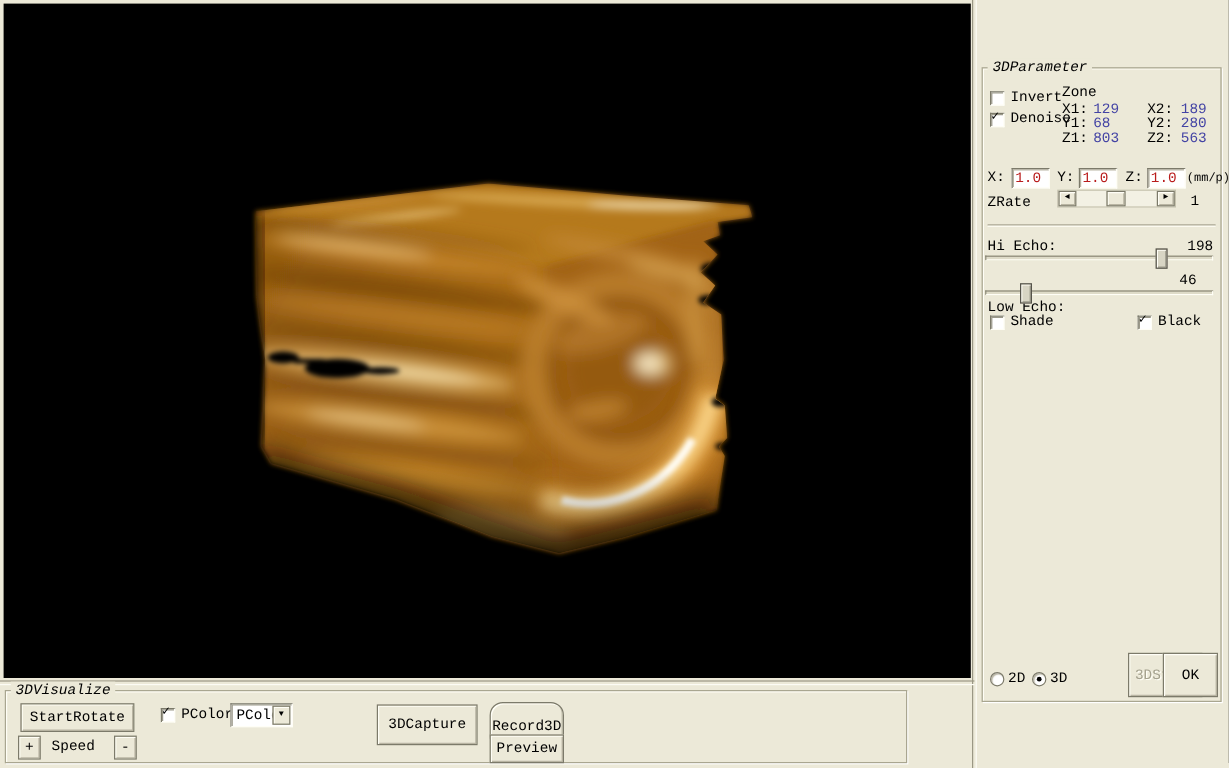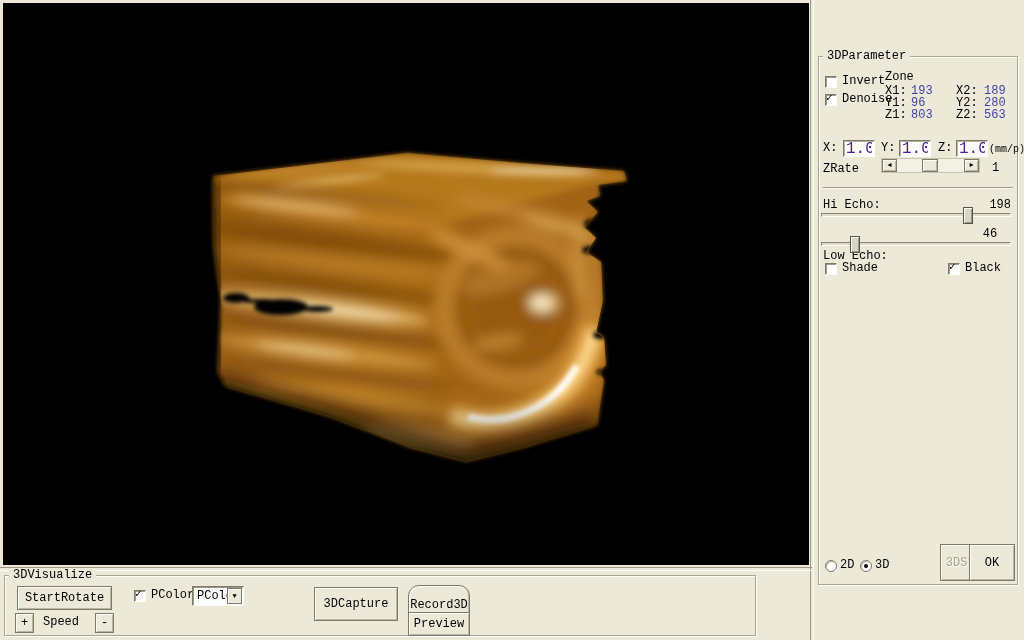--- a/index.html
+++ b/index.html
@@ -17,37 +17,37 @@
   
   .vdiv{left:810px;top:0;width:2px;height:640px;border-left:1px solid #9a9784;border-right:1px solid #fdfcf5;}
   .hdiv{left:0;top:567px;width:812px;height:2px;border-top:1px solid #9a9784;border-bottom:1px solid #fdfcf5;}
   
   .group{
     border:1px solid #a9a690;
     box-shadow:1px 1px 0 #ffffff, inset 1px 1px 0 #fffef6;
   }
   .group > .gtitle{
     position:absolute;top:-8px;left:4px;background:#ece9d8;padding:0 4px;
-    font-size:12px;line-height:14px;white-space:nowrap;
+    font-size:12px;line-height:14px;white-space:nowrap;font-style:italic;
   }
   #gp-param{left:818px;top:56px;width:198px;height:527px;}
   #gp-vis{left:4px;top:575px;width:750px;height:59px;}
   
   .btn{
     background:#ece9d8;border:1px solid #7c7a6a;
     box-shadow:inset 1px 1px 0 #fffef6, inset -1px -1px 0 #b9b5a3;
     text-align:center;font-family:inherit;font-size:12px;color:#000;
     display:flex;align-items:center;justify-content:center;cursor:default;
     box-sizing:border-box;padding:0;
   }
   .btn.disabled{color:#a5a28f;text-shadow:1px 1px 0 #fffef6;}
   .tinput{
     background:#fff;border:1px solid;border-color:#7c7a6a #fffef6 #fffef6 #7c7a6a;
     box-shadow:inset 1px 1px 0 #b9b5a3;
-    font-family:inherit;font-size:16px;color:#4c1d95;padding:1px 2px;box-sizing:border-box;
+    font-family:inherit;font-size:12px;color:#b91c1c;padding:1px 2px;box-sizing:border-box;
   }
   .cb{
     width:12px;height:12px;background:#fff;box-sizing:border-box;
     border:1px solid;border-color:#7c7a6a #fffef6 #fffef6 #7c7a6a;
     box-shadow:inset 1px 1px 0 #9b998a;
   }
   .cb .glyph{display:none;position:absolute;left:0px;top:-3px;font-size:11px;font-weight:bold;line-height:12px;}
   .cb.on .glyph{display:block;}
   .radio{
     width:12px;height:12px;border-radius:50%;background:#fff;box-sizing:border-box;
@@ -206,25 +206,25 @@
 
   <div class="abs cb" style="left:6px;top:19px;"></div>
   <div class="abs lbl" style="left:23px;top:18px;">Invert</div>
   <div class="abs cb on" style="left:6px;top:37px;">
       <span class="glyph">✓</span>
     </div>
   <div class="abs lbl" style="left:23px;top:36px;">Denoise</div>
 
   <div class="abs lbl" style="left:66px;top:14px;">Zone</div>
   <div class="abs lbl" style="left:66px;top:28px;">X1:</div>
-  <div class="abs lbl zoneval" style="left:92px;top:28px;">193</div>
+  <div class="abs lbl zoneval" style="left:92px;top:28px;">129</div>
   <div class="abs lbl" style="left:137px;top:28px;">X2:</div>
   <div class="abs lbl zoneval" style="left:165px;top:28px;">189</div>
   <div class="abs lbl" style="left:66px;top:40px;">Y1:</div>
-  <div class="abs lbl zoneval" style="left:92px;top:40px;">96</div>
+  <div class="abs lbl zoneval" style="left:92px;top:40px;">68</div>
   <div class="abs lbl" style="left:137px;top:40px;">Y2:</div>
   <div class="abs lbl zoneval" style="left:165px;top:40px;">280</div>
   <div class="abs lbl" style="left:66px;top:52px;">Z1:</div>
   <div class="abs lbl zoneval" style="left:92px;top:52px;">803</div>
   <div class="abs lbl" style="left:137px;top:52px;">Z2:</div>
   <div class="abs lbl zoneval" style="left:165px;top:52px;">563</div>
 
   <div class="abs lbl" style="left:4px;top:85px;">X:</div>
   <input class="abs tinput" style="left: 24px; top: 83px; width: 32px; height: 17px;" value="1.0">
   <div class="abs lbl" style="left:62px;top:85px;">Y:</div>

